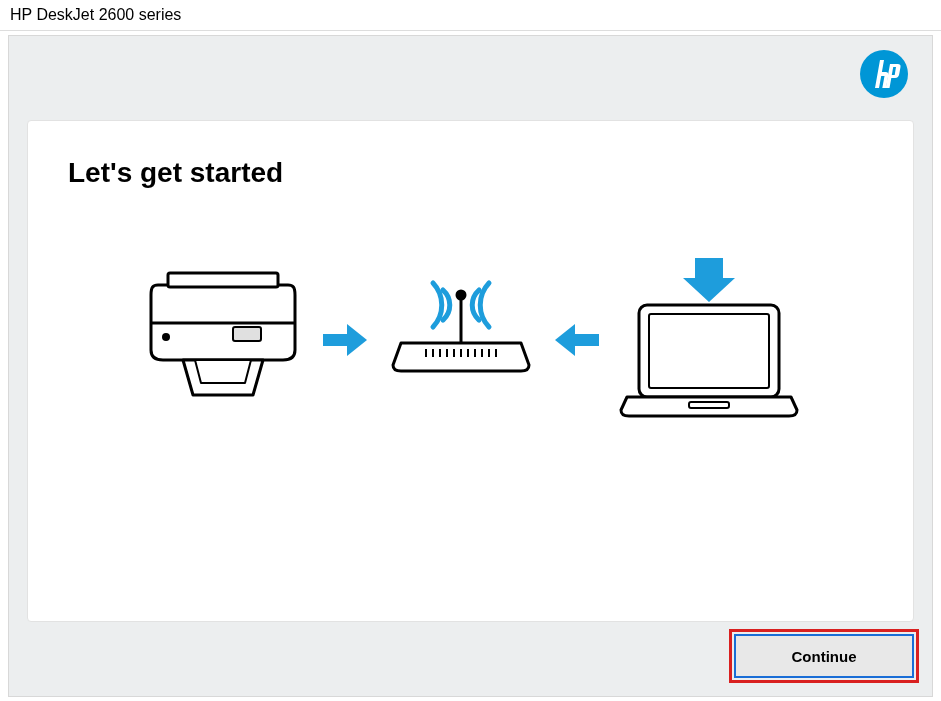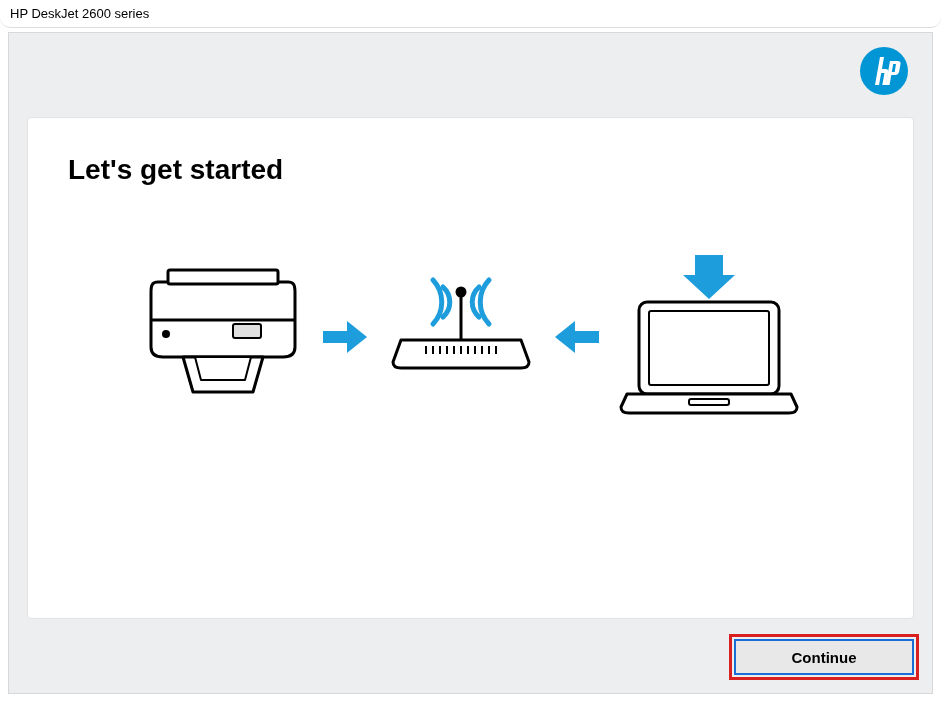--- a/index.html
+++ b/index.html
@@ -5,24 +5,23 @@
     * { box-sizing: border-box; margin: 0; padding: 0; }
     body {
       font-family: Arial, Helvetica, sans-serif;
       background: #ffffff;
       width: 941px;
       height: 701px;
       position: relative;
     }
     .title-bar {
       padding: 6px 10px;
-      font-size: 13px;
+      font-size: 16px;
       color: #000;
       border-bottom: 1px solid #ddd;
-      border-radius: 10px;
     }
     .outer-panel {
       background: #eceeef;
       border: 1px solid #d8d8d8;
       margin: 4px 8px 8px 8px;
       height: 662px;
       position: relative;
       padding-top: 14px;
     }
     .logo-row {
@@ -74,21 +73,21 @@
       line-height: 1.35;
       margin-top: 20px;
     }
     .continue-wrap {
       position: absolute;
       right: 18px;
       bottom: 18px;
     }
     .continue-button {
       width: 180px;
-      height: 36px;
+      height: 44px;
       background: #e8e8e8;
       border: 2px solid #1a6dd6;
       outline: 3px solid #d92020;
       outline-offset: 2px;
       font-size: 15px;
       font-weight: bold;
       color: #000;
       cursor: pointer;
       font-family: inherit;
     }

